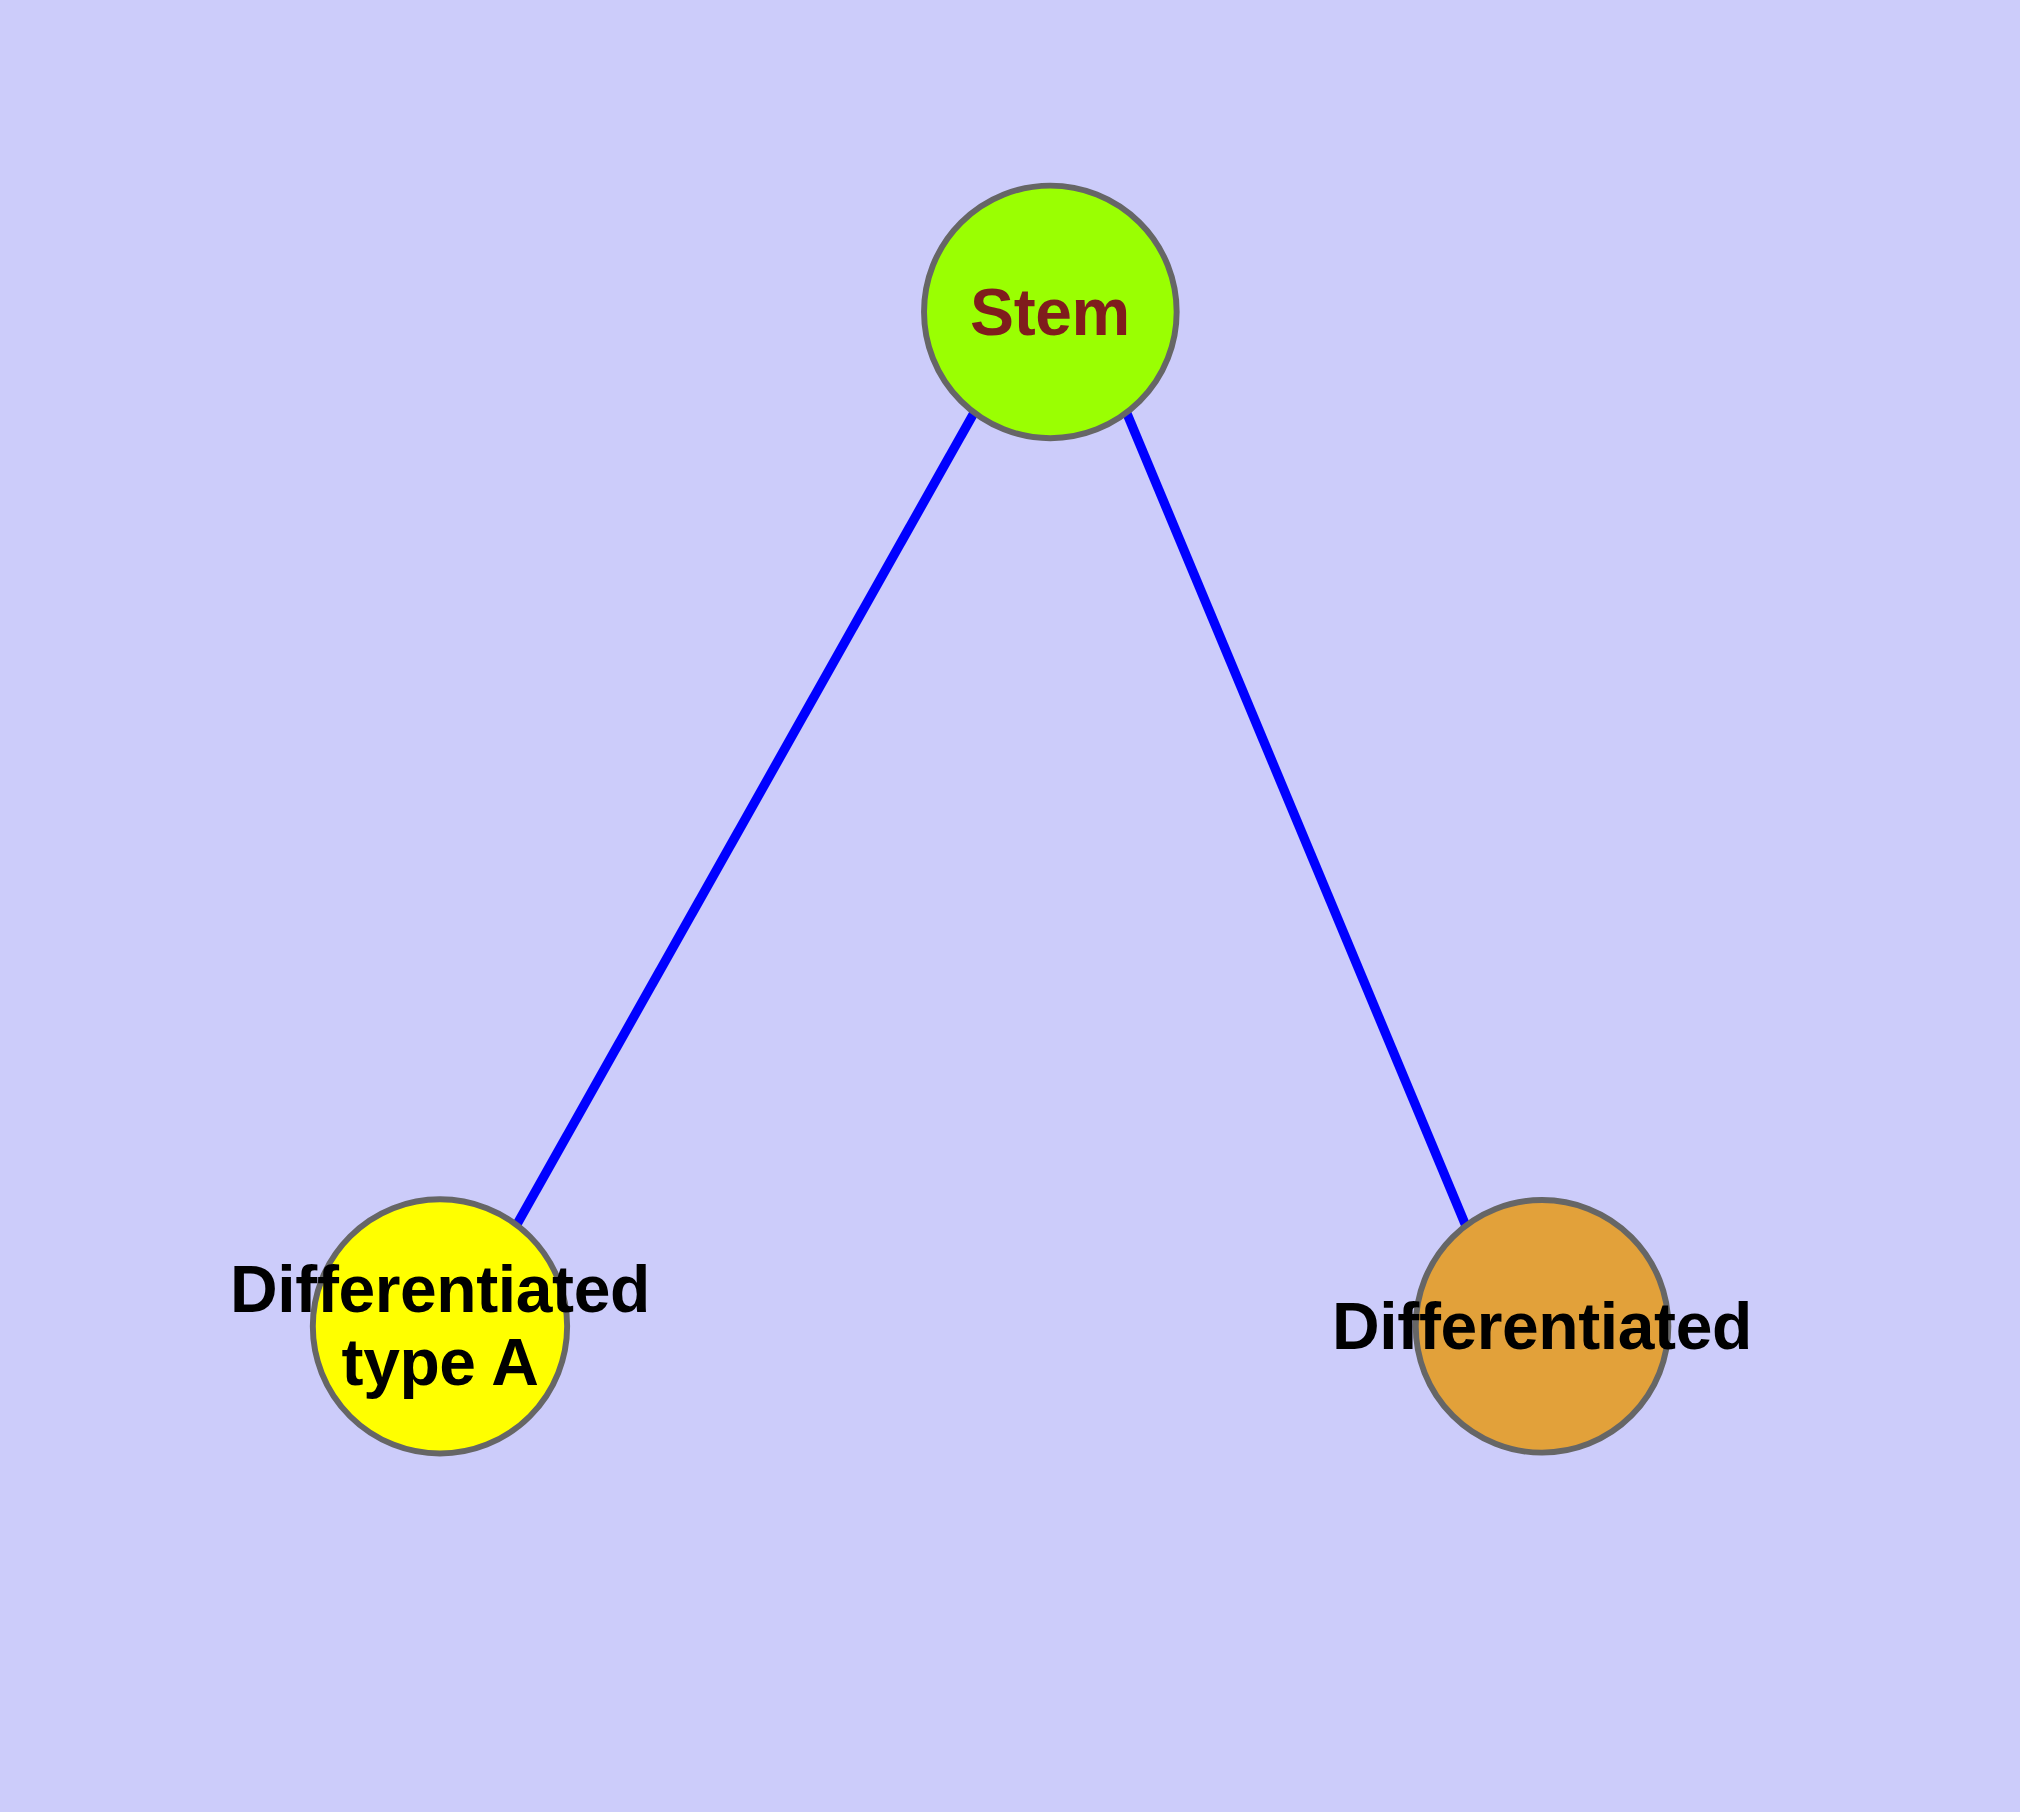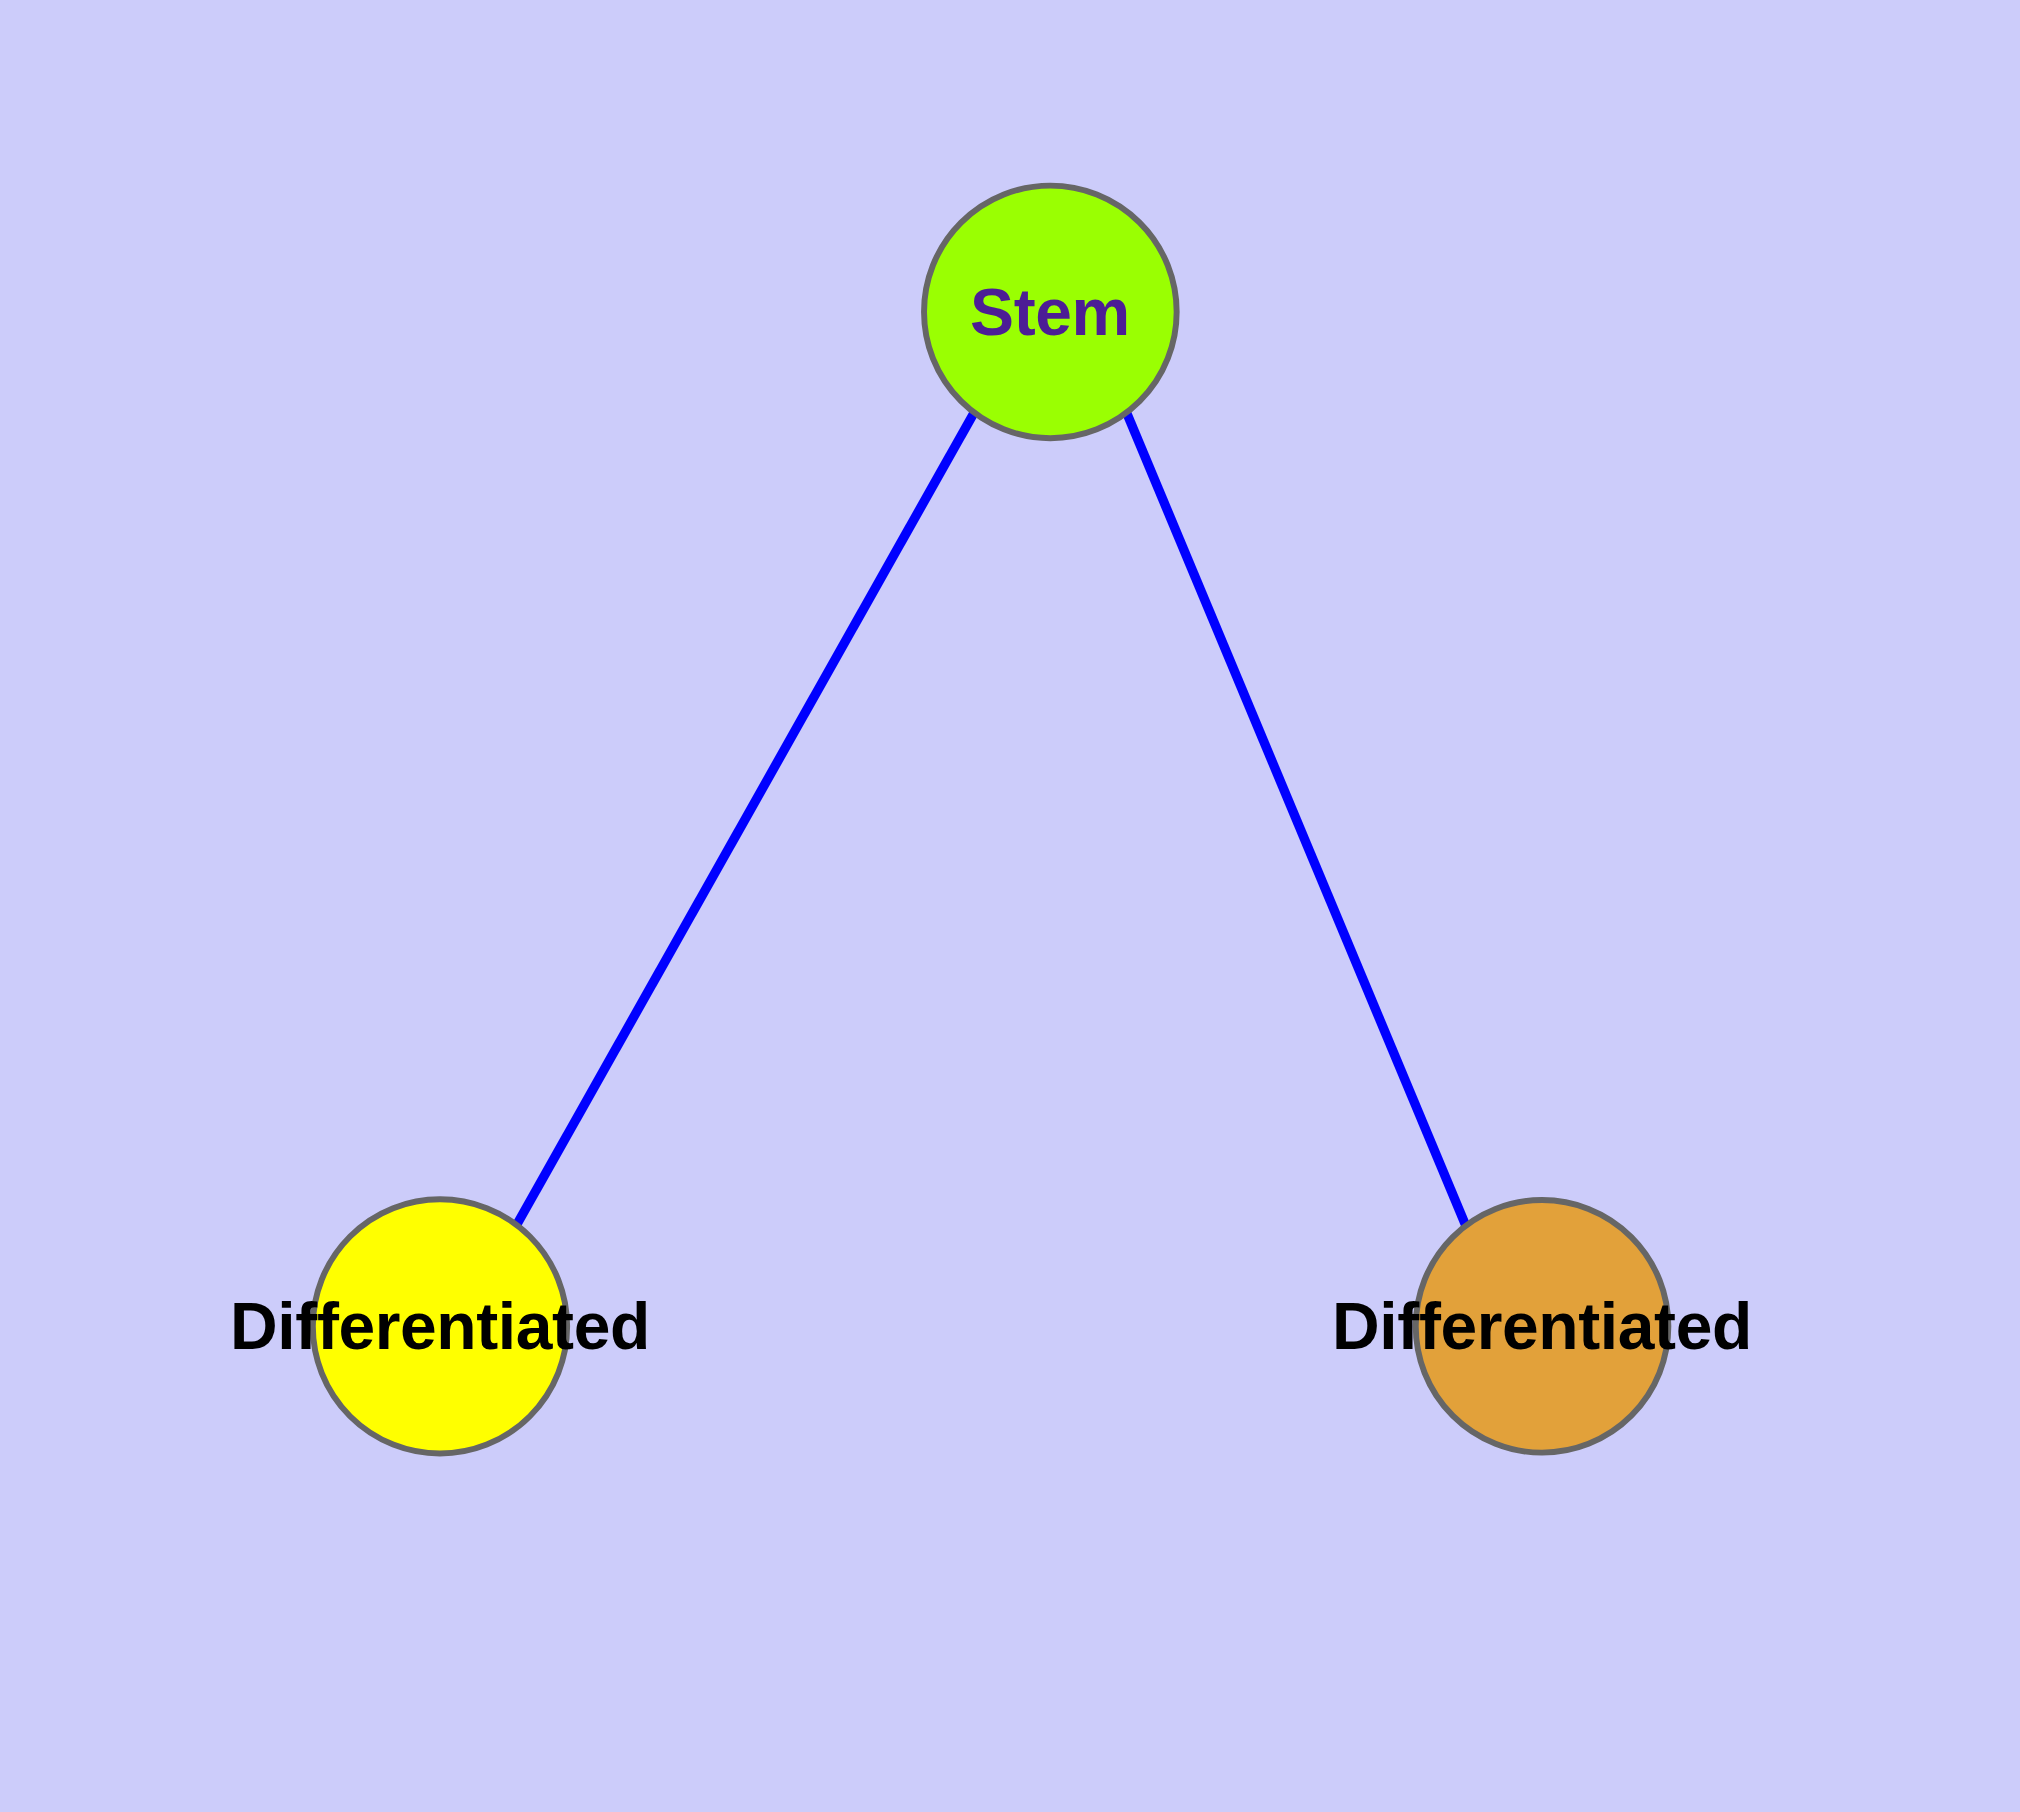--- a/index.html
+++ b/index.html
@@ -51,26 +51,27 @@
       <line class="edge-line" x1="1329" y1="487" x2="1729" y2="1446" stroke="#0000FF" stroke-width="11" stroke-linecap="butt"></line>
     </g>
 
     <g id="nodes-group">
       <circle class="node-circle" cx="1239" cy="368" r="149" fill="#9AFF02" stroke="#666666" stroke-width="7"></circle>
       <circle class="node-circle" cx="519" cy="1565" r="150" fill="#FFFF00" stroke="#666666" stroke-width="7"></circle>
       <circle class="node-circle" cx="1819" cy="1565" r="149" fill="#E2A13A" stroke="#666666" stroke-width="7"></circle>
     </g>
   </svg>
 
-  <div class="node-label" style="left: 1050px; top: 312px; font-size: 66px; color: #4c1d95;">
+  <div class="node-label" style="left: 1050px; top: 312px; font-size: 66px; color: #7f1d1d;">
     <span class="label-line">Stem</span>
   </div>
 
   <div class="node-label" style="left: 440px; top: 1326px; font-size: 66px; color: rgb(0, 0, 0);">
     <span class="label-line">Differentiated</span>
+    <span class="label-line">type A</span>
   </div>
 
   <div class="node-label" style="left: 1542px; top: 1326px; font-size: 66px; color: rgb(0, 0, 0);">
     <span class="label-line">Differentiated</span>
   </div>
 
 </div>
 
 
 </body></html>

